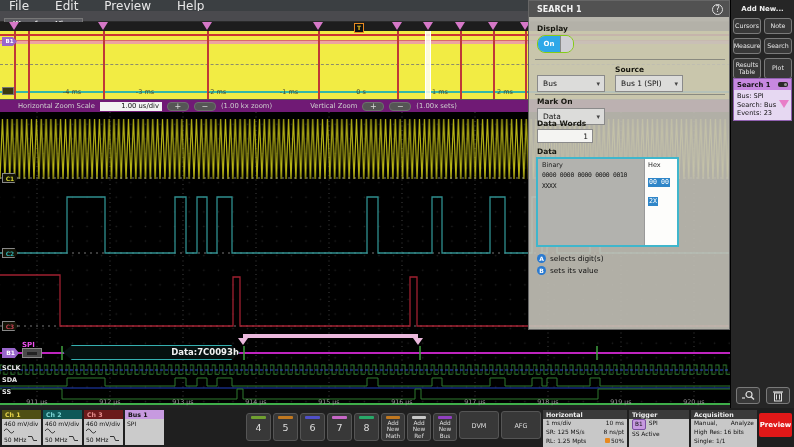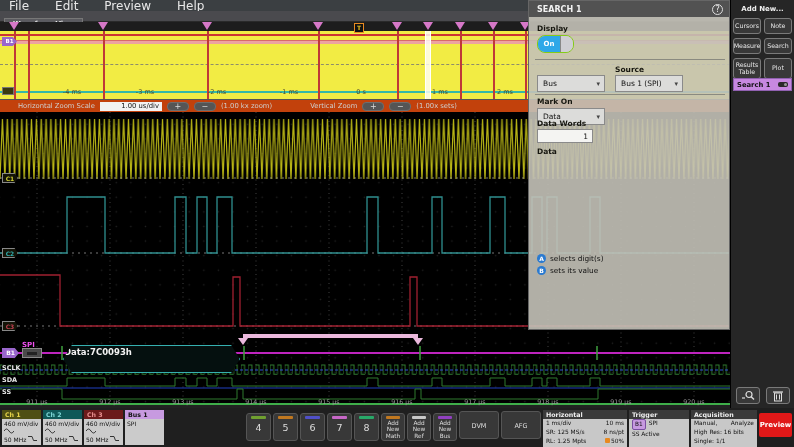--- a/index.html
+++ b/index.html
@@ -23,39 +23,39 @@
   .ov-cyan{position:absolute;left:0;top:69px;width:730px;height:2px;background:#35b8a8;}
   .ov-vline{position:absolute;top:9px;width:2px;height:68px;background:#c03838;}
   .ov-tri{position:absolute;top:0;width:0;height:0;border-left:5px solid transparent;border-right:5px solid transparent;border-top:8px solid #d678c8;}
   .ov-zoomwin{position:absolute;left:425px;top:9px;width:6px;height:68px;background:rgba(255,255,255,0.8);border-left:1px solid #fff;border-right:1px solid #fff;}
   .ov-t{position:absolute;left:354px;top:1px;width:10px;height:10px;background:#111;border:1.5px solid #e88a20;color:#e8c020;font-size:6px;font-weight:bold;text-align:center;line-height:7px;}
   .ov-b1{position:absolute;left:2px;top:15px;width:15px;height:9px;background:#9966cc;color:#fff;font-size:5.5px;font-weight:bold;text-align:center;line-height:9px;clip-path:polygon(0 0,72% 0,100% 50%,72% 100%,0 100%);}
   .ov-c1m{position:absolute;left:2px;top:65px;width:12px;height:8px;background:#3a3a10;border:1px solid #777;}
   .ov-label{position:absolute;top:66px;font-size:6.5px;color:#4a4a30;transform:translateX(-50%);}
 
   
-  .zoombar{position:absolute;left:0;top:99px;width:730px;height:13px;background:#c2410c;display:flex;align-items:center;gap:5px;padding-left:18px;border-top:1px solid #555;}
+  .zoombar{position:absolute;left:0;top:99px;width:730px;height:13px;background:#701a75;display:flex;align-items:center;gap:5px;padding-left:18px;border-top:1px solid #555;}
   .zoombar .zlabel{font-size:6.8px;color:#cfcfcf;}
   .zoombar .zinput{width:62px;height:9px;background:#f2f2f2;color:#111;font-size:6.8px;text-align:right;padding-right:3px;line-height:9px;}
   .zbtn{width:22px;height:9px;background:#555;border:1px solid #6e6e6e;border-radius:4px;color:#ddd;font-size:8px;line-height:7px;text-align:center;}
 
   
   .mainarea{position:absolute;left:0;top:112px;width:730px;height:293px;background:#000;
     background-image:radial-gradient(rgba(255,255,255,0.13) 0.6px, transparent 1.1px);
     background-size:14.6px 14.6px;background-position:36px 5px;
     border-bottom:2px solid #3fae4a;}
   .mainarea svg{position:absolute;left:0;top:0;}
   .cbadge{position:absolute;left:2px;width:16px;height:10px;background:#141408;border:1px solid #888;font-size:6px;font-weight:bold;text-align:center;line-height:9px;clip-path:polygon(0 0,78% 0,100% 50%,78% 100%,0 100%);}
   .pinkbar{position:absolute;left:243px;top:222px;width:175px;height:4px;background:#eab8dc;}
   .pb-tri{position:absolute;top:226px;width:0;height:0;border-left:5px solid transparent;border-right:5px solid transparent;border-top:7px solid #eab8dc;}
   .spi-text{position:absolute;left:22px;top:229px;color:#f050f0;font-size:7px;font-weight:bold;}
   .b1badge{position:absolute;left:2px;top:236px;width:17px;height:10px;background:#9966cc;color:#fff;font-size:6px;font-weight:bold;text-align:center;line-height:10px;clip-path:polygon(0 0,75% 0,100% 50%,75% 100%,0 100%);}
   .busind{position:absolute;left:22px;top:236px;width:20px;height:10px;background:#4a4a4a;border:1px solid #8a8a8a;}
   .busind::after{content:"";position:absolute;left:4px;top:3px;width:10px;height:3px;background:#222;}
-  .packet{position:absolute;top:233px;height:28px;background:#05100f;border:1.2px solid #35b0b0;color:#f2f2f2;font-size:8.5px;font-weight:bold;text-align:left;line-height:13px;clip-path:polygon(0 50%,5% 0,95% 0,100% 50%,95% 100%,5% 100%);}
+  .packet{position:absolute;top:233px;height:15px;background:#05100f;border:1.2px solid #35b0b0;color:#f2f2f2;font-size:8.5px;font-weight:bold;text-align:right;line-height:13px;clip-path:polygon(0 50%,5% 0,95% 0,100% 50%,95% 100%,5% 100%);}
   .dlabel{position:absolute;left:2px;color:#e8e8e8;font-size:6.5px;font-weight:bold;background:rgba(0,0,0,0.6);}
   .tlabel{position:absolute;top:286px;font-size:6.3px;color:#9a9a9a;transform:translateX(-50%);}
 
   
   .spanel{position:absolute;left:528px;top:0;width:202px;height:330px;background:rgba(196,194,184,0.9);border:1px solid #666;}
   .spanel-h{position:absolute;left:0;top:0;width:100%;height:16px;background:#525252;display:flex;align-items:center;}
   .spanel-h .ttl{font-size:8px;font-weight:bold;color:#f2f2f2;margin-left:8px;flex:1;}
   .helpc{width:11px;height:11px;border:1px solid #ddd;border-radius:50%;color:#eee;font-size:8px;text-align:center;line-height:10px;margin-right:6px;}
   .slab{position:absolute;font-size:7.5px;color:#16160f;font-weight:bold;text-align:right;}
   .toggle{position:absolute;left:8px;top:34px;width:37px;height:18px;border:1px solid #84cc16;border-radius:8px;display:flex;overflow:hidden;}
@@ -286,20 +286,32 @@
     <div class="slab" style="left:8px;top:96px">Mark On</div>
     <div class="dropdown" style="left:8px;top:107px;width:68px">
       <span class="dval">Data</span>
       <span class="caret">▾</span>
     </div>
 
     <div class="slab" style="left:8px;top:117px;top:118px">Data Words</div>
     <div class="dinput">1</div>
 
     <div class="slab" style="left:8px;top:146px">Data</div>
+    <div class="databox">
+      <div class="bincol">
+        <div class="colhead">Binary</div>
+        <div class="binval">0000 0000 0000 0000 0010</div>
+        <div class="binval">XXXX</div>
+      </div>
+      <div class="hexcol">
+        <div class="colhead">Hex</div>
+        <div><span class="hexval">00 00</span></div>
+        <div><span class="hexval">2X</span></div>
+      </div>
+    </div>
     <div class="hintrow" style="top:253px">
       <span class="keyc">A</span>
       <span class="hinttx">selects digit(s)</span>
     </div>
     <div class="hintrow" style="top:265px">
       <span class="keyc">B</span>
       <span class="hinttx">sets its value</span>
     </div>
   </div>
 
@@ -310,20 +322,26 @@
       <div class="sb-btn">Note</div>
       <div class="sb-btn">Measure</div>
       <div class="sb-btn">Search</div>
       <div class="sb-btn tall">Results Table</div>
       <div class="sb-btn tall">Plot</div>
     </div>
     <div class="scard">
       <div class="scard-h">
         <span class="t">Search 1</span>
         <span class="scard-pill"></span>
+      </div>
+      <div class="scard-b">
+        <div>Bus: SPI</div>
+        <div>Search: Bus</div>
+        <div>Events: 23</div>
+        <div class="scard-tri"></div>
       </div>
     </div>
     <div class="sb-bottom">
       <div class="sb-ibtn">
         <svg width="14" height="11" viewBox="0 0 14 11">
           <path d="M1,8 L4,8" stroke="#ddd" stroke-width="1.2" fill="none"></path>
           <circle cx="8" cy="4.5" r="3" stroke="#ddd" stroke-width="1.2" fill="none"></circle>
           <line x1="10.2" y1="6.8" x2="13" y2="9.6" stroke="#ddd" stroke-width="1.4"></line>
         </svg>
       </div>

